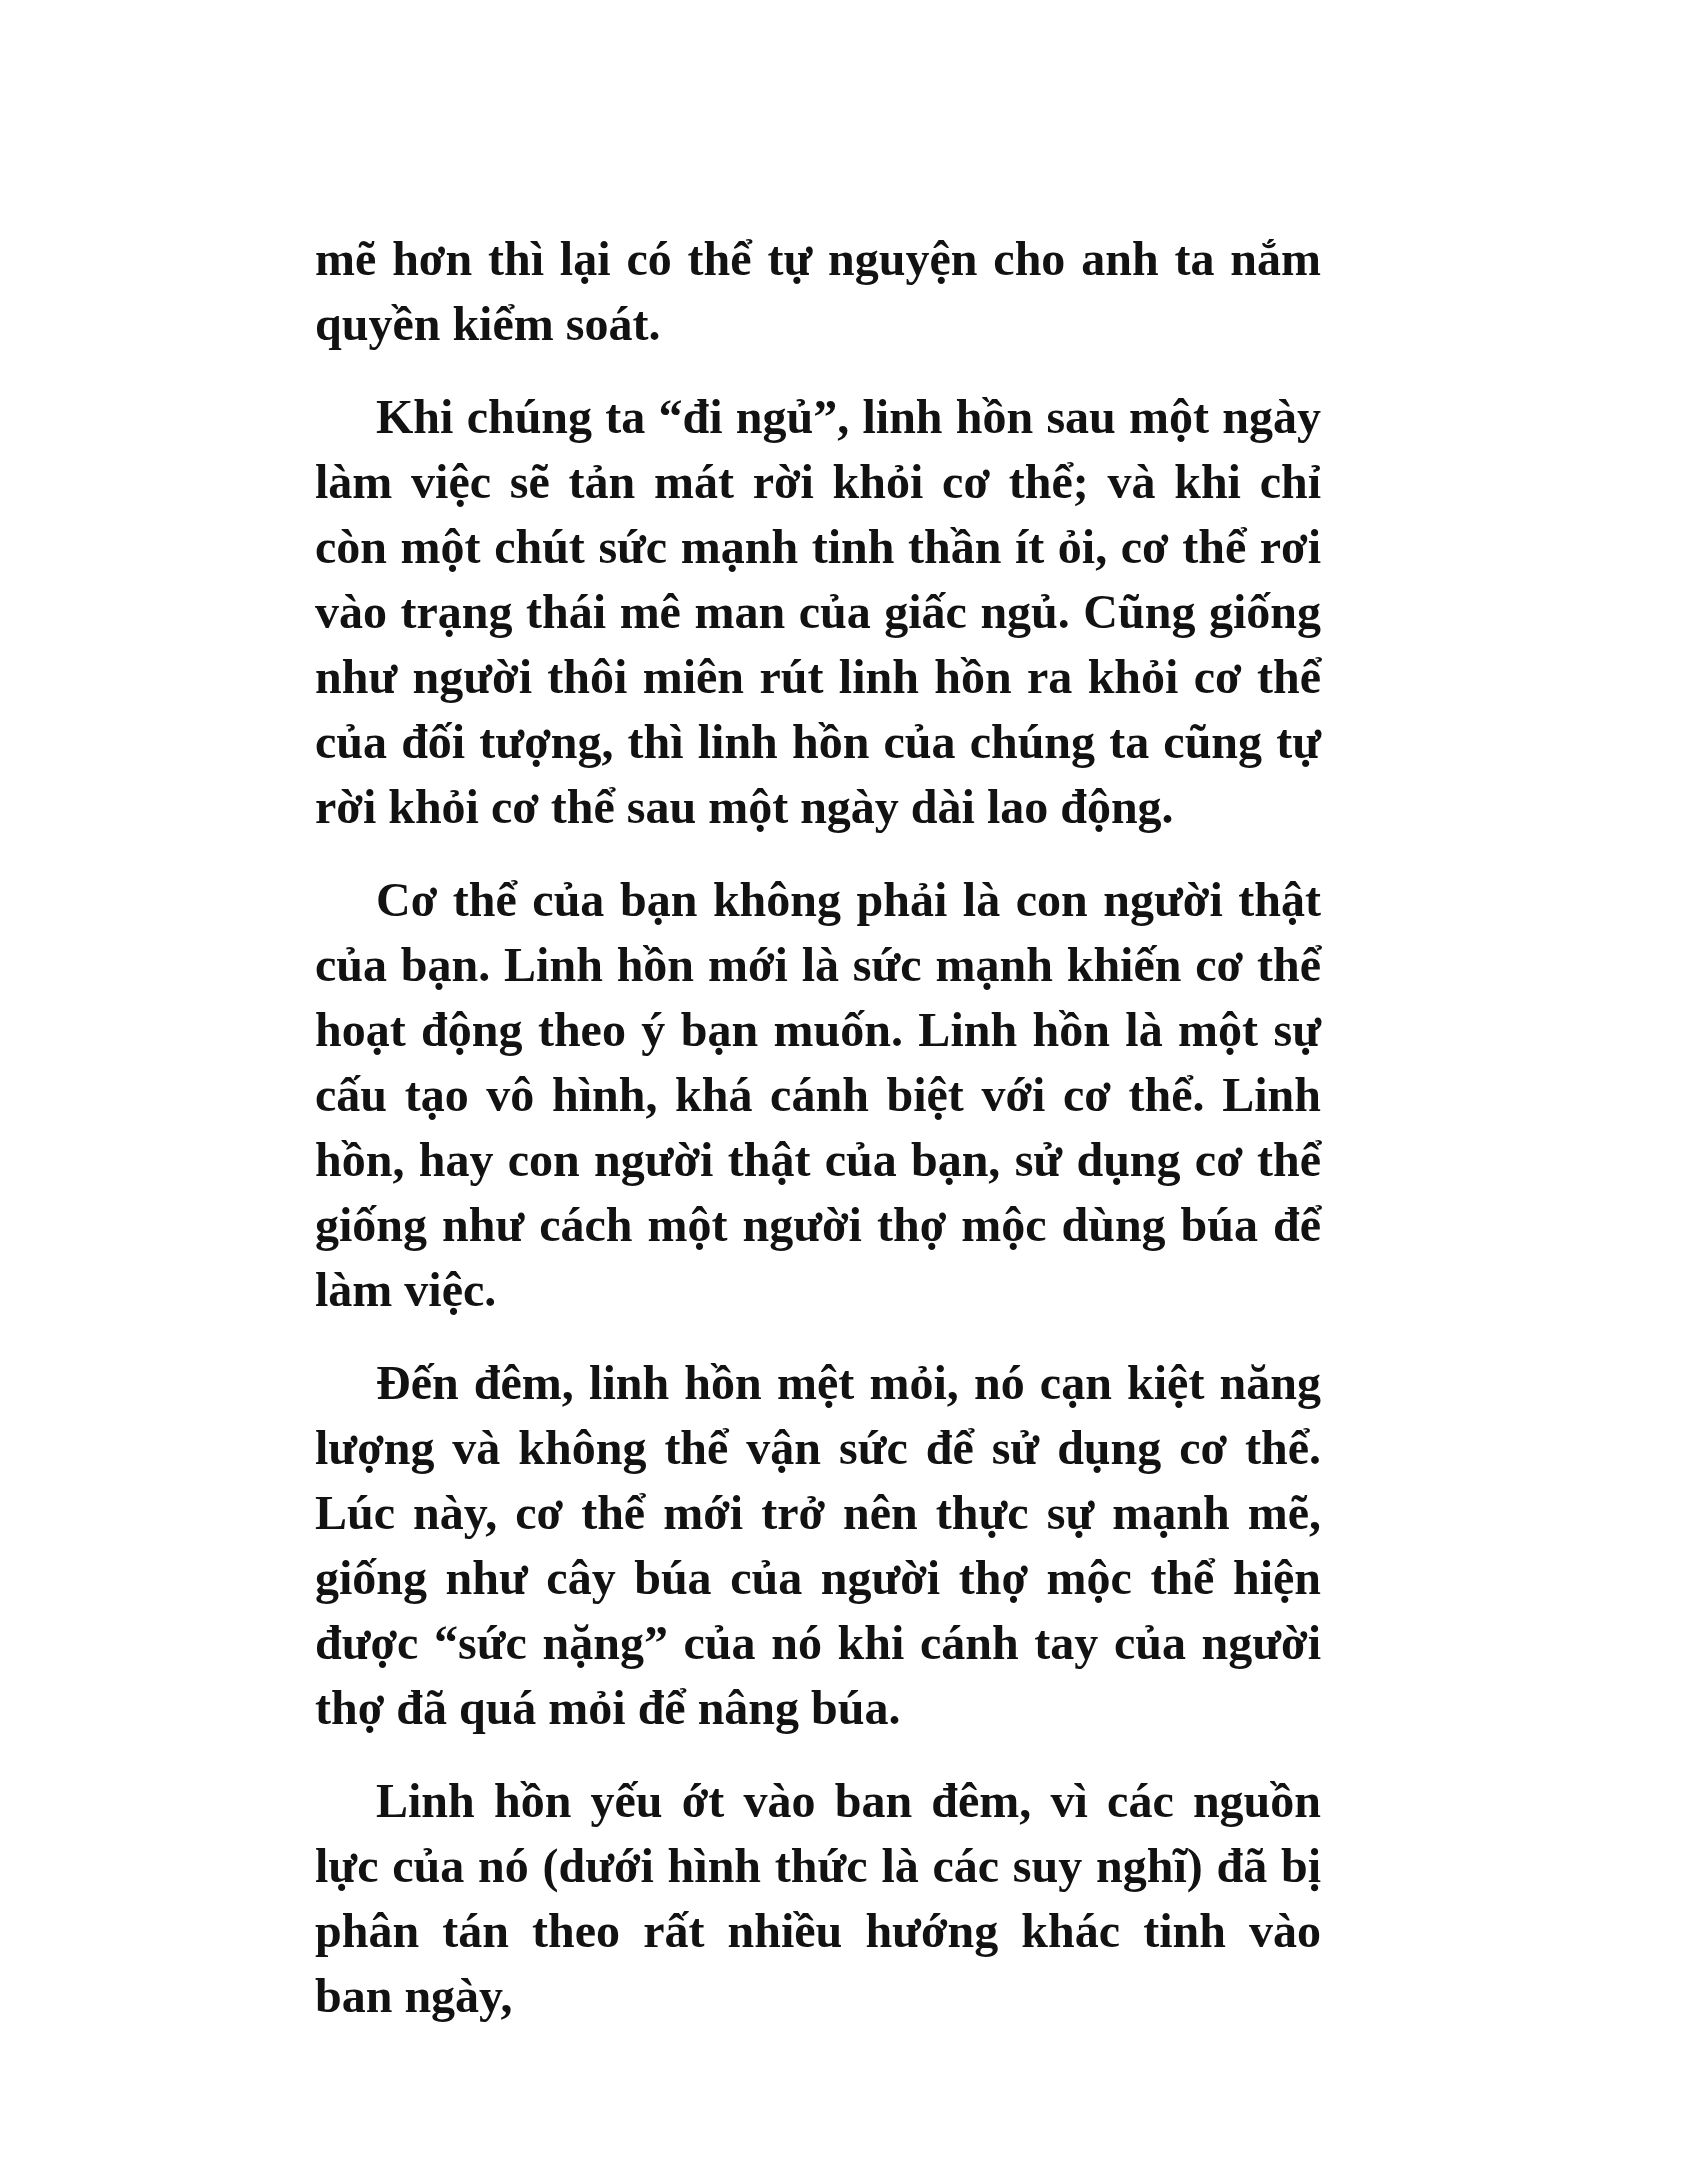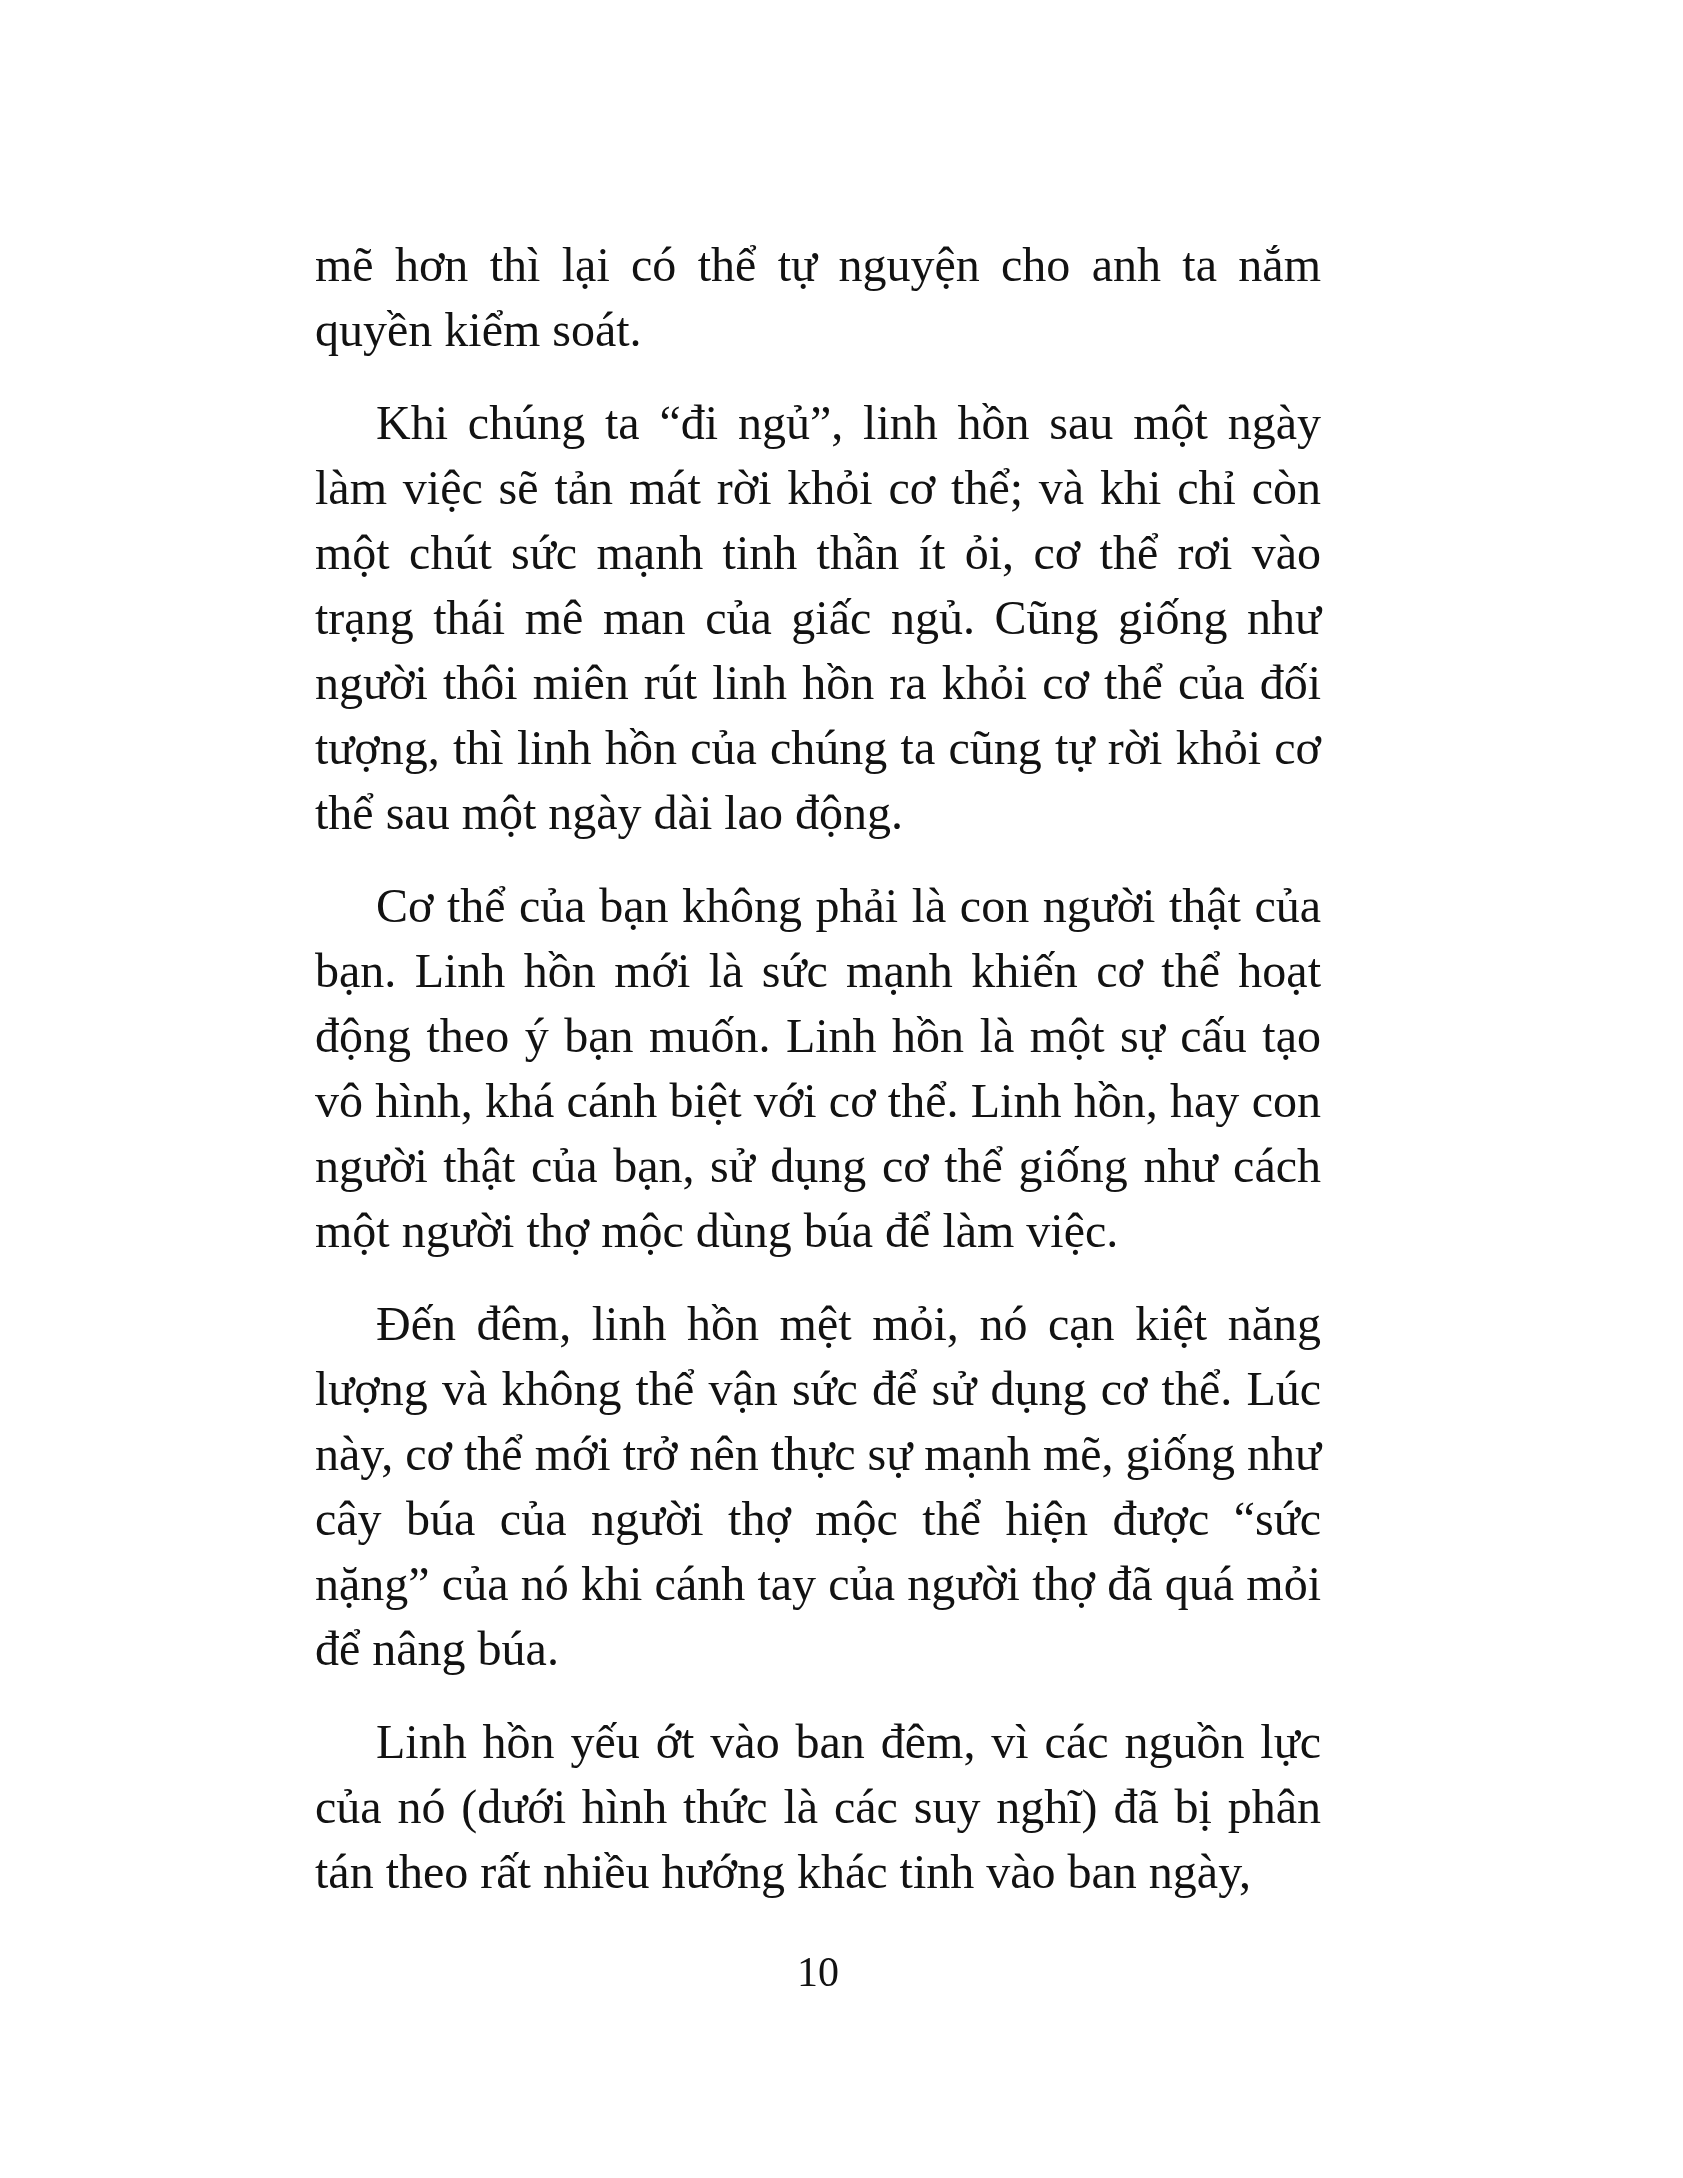--- a/index.html
+++ b/index.html
@@ -23,22 +23,23 @@
     position: absolute;
     left: 315px;
     top: 226px;
     width: 1006px;
     font-size: 48px;
     line-height: 65px;
     text-align: justify;
     text-justify: inter-word;
   }
   .page-body p {
-    margin: 6px 0 28px 0;
+    margin: 0 0 28px 0;
     text-indent: 61px;
+    font-weight: bold;
   }
   .page-body p.continuation {
     text-indent: 0;
   }
   .page-number {
     position: absolute;
     left: 315px;
     top: 1948px;
     width: 1006px;
     text-align: center;
@@ -53,16 +54,15 @@
 <div class="page">
 
   <div class="page-body">
     <p class="continuation">mẽ hơn thì lại có thể tự nguyện cho anh ta nắm quyền kiểm soát.</p>
     <p>Khi chúng ta “đi ngủ”, linh hồn sau một ngày làm việc sẽ tản mát rời khỏi cơ thể; và khi chỉ còn một chút sức mạnh tinh thần ít ỏi, cơ thể rơi vào trạng thái mê man của giấc ngủ. Cũng giống như người thôi miên rút linh hồn ra khỏi cơ thể của đối tượng, thì linh hồn của chúng ta cũng tự rời khỏi cơ thể sau một ngày dài lao động.</p>
     <p>Cơ thể của bạn không phải là con người thật của bạn. Linh hồn mới là sức mạnh khiến cơ thể hoạt động theo ý bạn muốn. Linh hồn là một sự cấu tạo vô hình, khá cánh biệt với cơ thể. Linh hồn, hay con người thật của bạn, sử dụng cơ thể giống như cách một người thợ mộc dùng búa để làm việc.</p>
     <p>Đến đêm, linh hồn mệt mỏi, nó cạn kiệt năng lượng và không thể vận sức để sử dụng cơ thể. Lúc này, cơ thể mới trở nên thực sự mạnh mẽ, giống như cây búa của người thợ mộc thể hiện được “sức nặng” của nó khi cánh tay của người thợ đã quá mỏi để nâng búa.</p>
     <p>Linh hồn yếu ớt vào ban đêm, vì các nguồn lực của nó (dưới hình thức là các suy nghĩ) đã bị phân tán theo rất nhiều hướng khác tinh vào ban ngày,</p>
   </div>
 
-  <div class="page-number">10</div>
 
 </div>
 
 
 </body></html>

